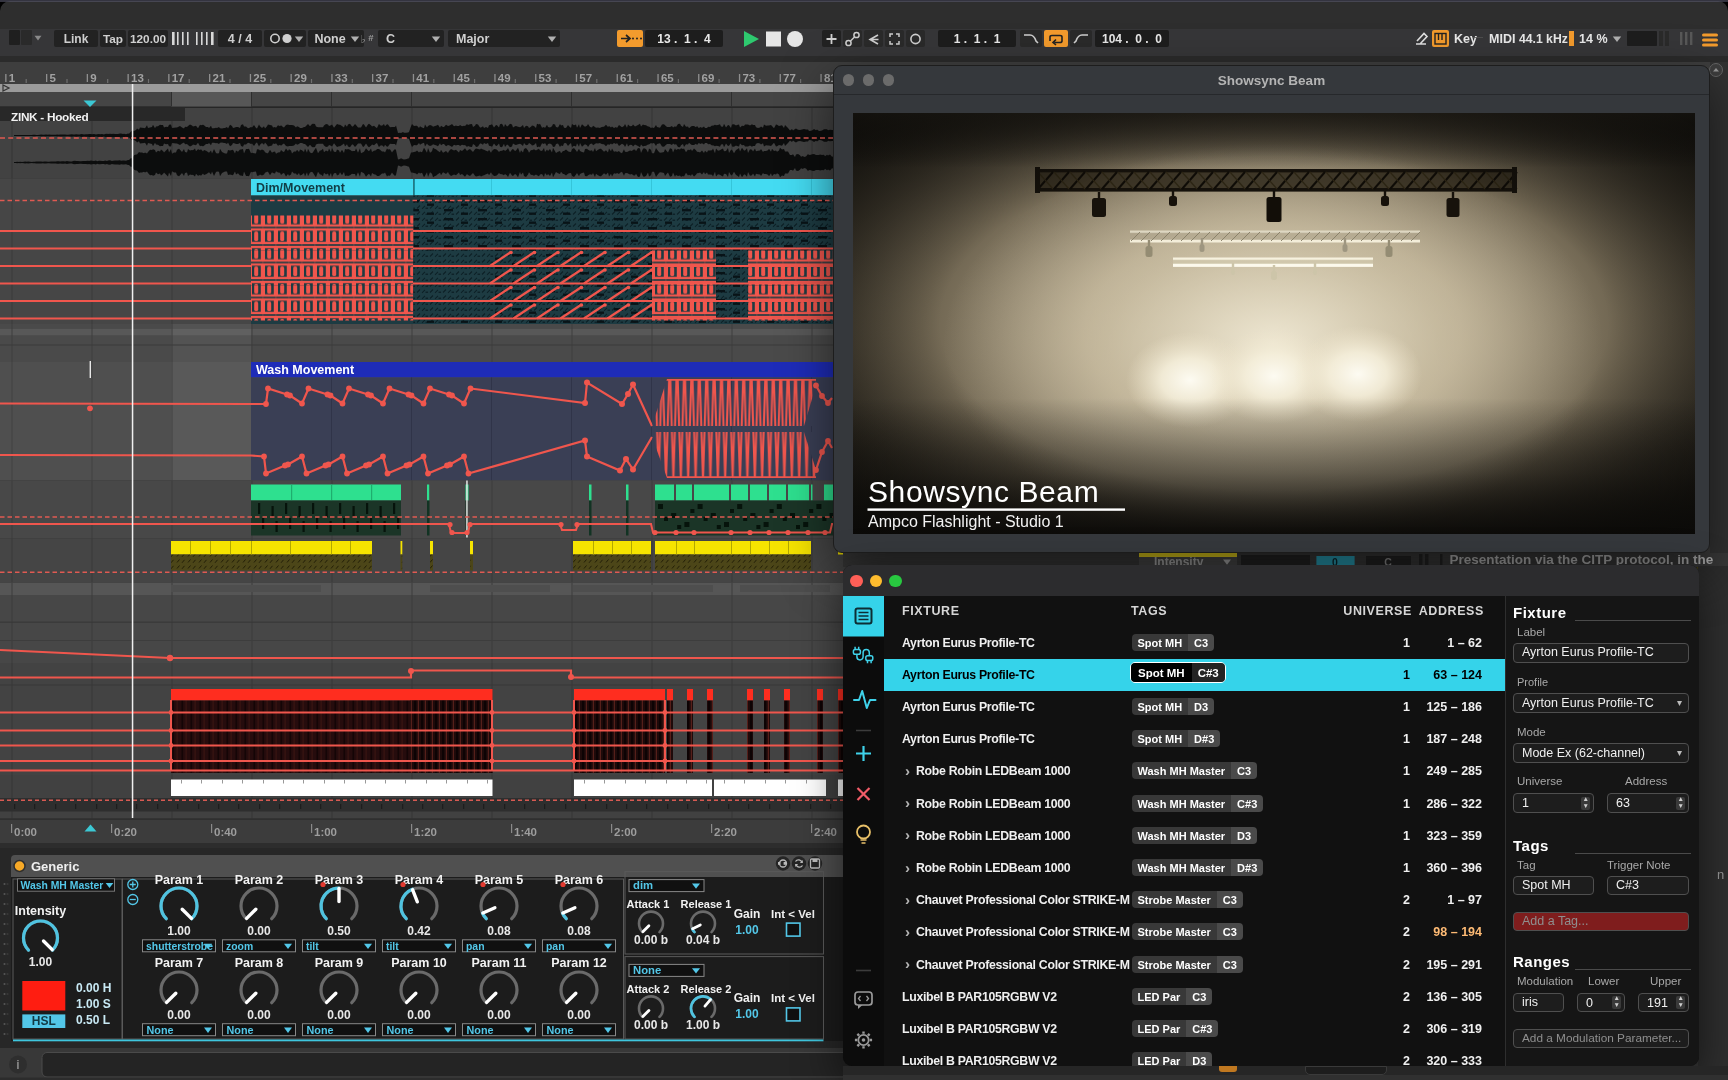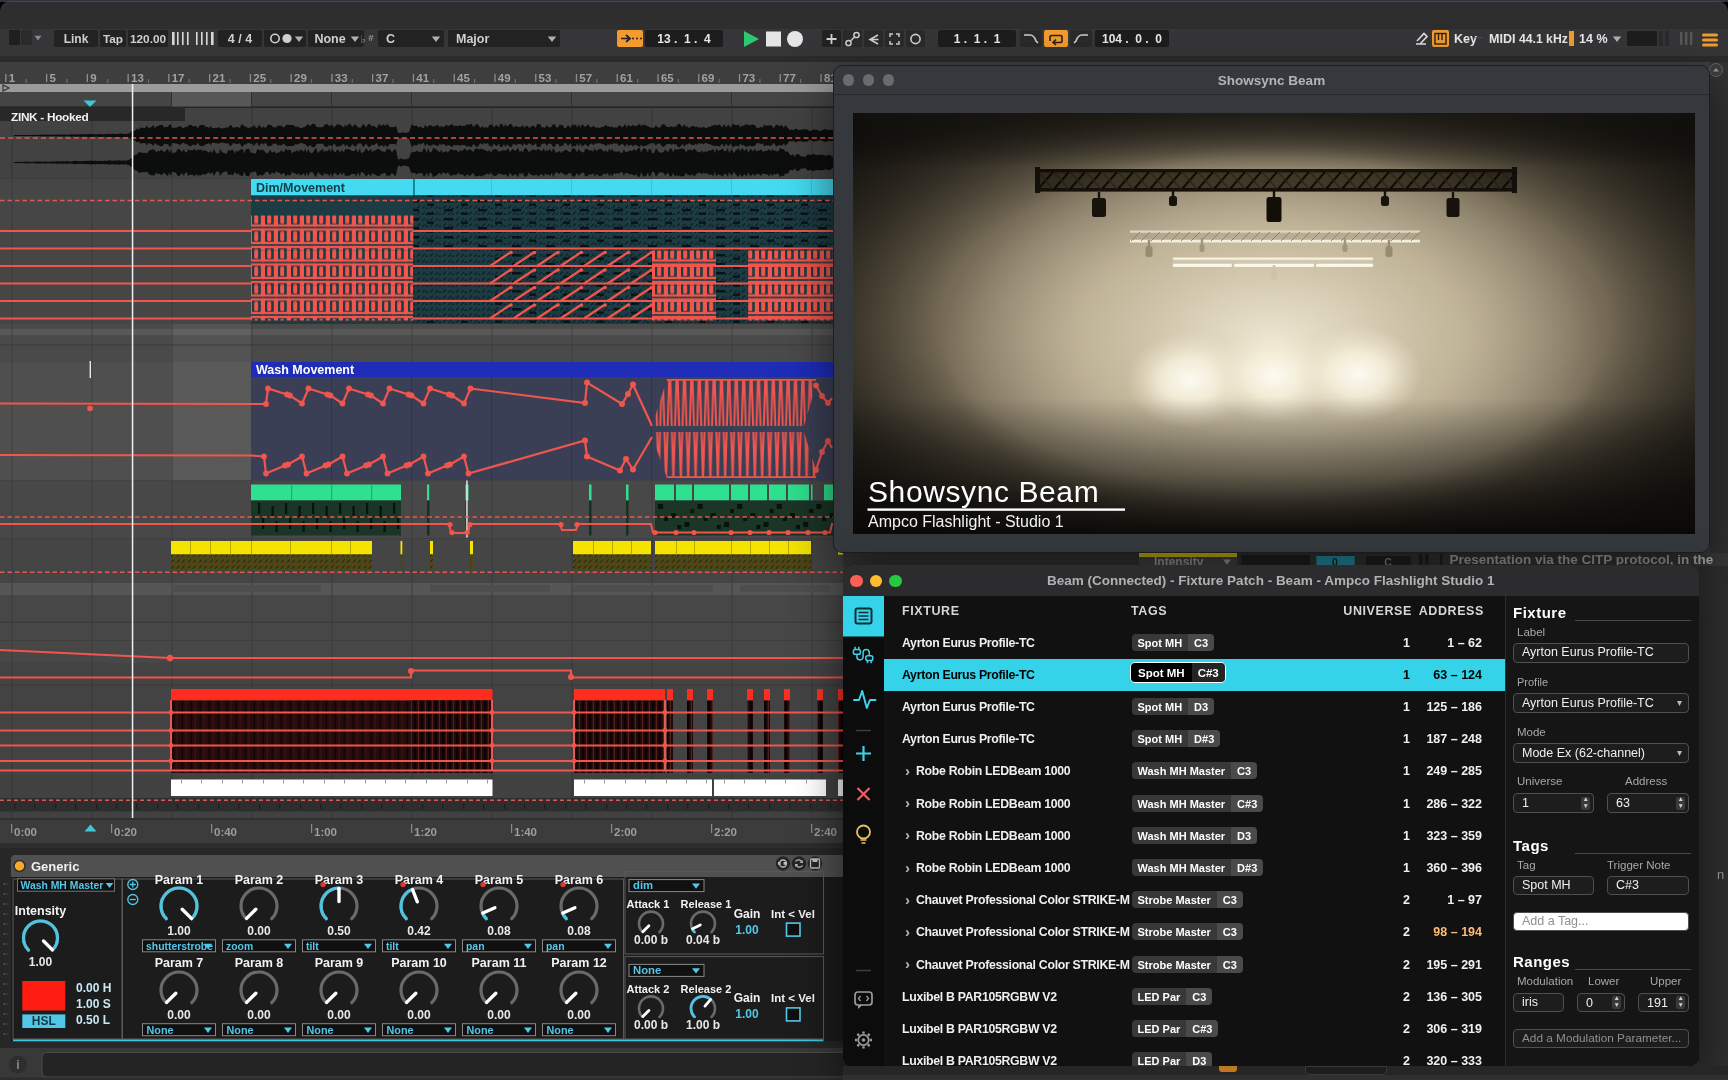--- a/index.html
+++ b/index.html
@@ -1538,21 +1538,20 @@
         <text x="15" y="388.6" font-size="30" letter-spacing="0.6" fill="#fff">Showsync Beam</text>
         <rect x="14.5" y="395.4" width="257.5" height="2.4" fill="#fff"></rect>
         <text x="15" y="413.6" font-size="16" fill="#f2f2f2">Ampco Flashlight - Studio 1</text>
       </svg>
     </div>
     <div class="abs" style="left:843px;top:565px;width:855.5px;height:501px;background:#111;border-radius:9px;box-shadow:0 16px 45px rgba(0,0,0,0.6);overflow:hidden;">
       <div class="abs" style="left:0;top:0;width:100%;height:31px;background:#2c2c2e;">
         <div class="tl" style="left:7px;top:9.5px;background:#ff5f57;"></div>
         <div class="tl" style="left:26.5px;top:9.5px;background:#febc2e;"></div>
         <div class="tl" style="left:46px;top:9.5px;background:#28c840;"></div>
-        <div style="position:absolute;top:8px;width:100%;text-align:center;color:#b2b2b2;font-size:13.5px;font-weight:bold;">Beam (Connected) - Fixture Patch - Beam - Ampco Flashlight Studio 1</div>
       </div>
       <div class="abs" style="left:0;top:31px;width:41px;height:470px;background:#0c0c0c;"></div>
       <svg class="abs" style="left:0;top:31px;" width="41" height="470" viewBox="0 0 41 470">
         <rect x="0" y="0" width="41" height="40.5" fill="#35d3ea"></rect>
         <rect x="12.5" y="12.5" width="16" height="15" rx="2" fill="none" stroke="#0d2e34" stroke-width="2"></rect>
         <line x1="15.5" y1="16.5" x2="25.5" y2="16.5" stroke="#0d2e34" stroke-width="1.6"></line>
         <line x1="15.5" y1="20" x2="25.5" y2="20" stroke="#0d2e34" stroke-width="1.6"></line>
         <line x1="15.5" y1="23.5" x2="25.5" y2="23.5" stroke="#0d2e34" stroke-width="1.6"></line>
         <path d="M 12.1 50.8 l 0 2.7 M 15.7 50.8 l 0 2.7" stroke="#3fd2ea" stroke-width="1.5" fill="none"></path>
         <rect x="10.4" y="53.5" width="7" height="4.8" rx="1.8" fill="none" stroke="#3fd2ea" stroke-width="1.5"></rect>
@@ -1731,21 +1730,21 @@
       <div class="abs" style="left:674px;top:210px;color:#a8a8a8;font-size:11.5px;">Universe</div>
       <div class="abs" style="left:782px;top:210px;color:#a8a8a8;font-size:11.5px;">Address</div>
       <div class="abs" style="left:670px;top:228px;width:81px;height:19.5px;background:#1d1d1d;border:1px solid #4f4f4f;border-radius:4px;color:#f0f0f0;font-size:12.5px;line-height:18px;padding-left:8px;">1<span style="position:absolute;right:3px;top:2.5px;width:9px;height:13px;background:#3a3a3a;border-radius:2px;"></span><span style="position:absolute;right:4.2px;top:0.5px;color:#cfcfcf;font-size:6.5px;line-height:7px;">▲<br>▼</span></div>
       <div class="abs" style="left:764px;top:228px;width:82px;height:19.5px;background:#1d1d1d;border:1px solid #4f4f4f;border-radius:4px;color:#f0f0f0;font-size:12.5px;line-height:18px;padding-left:8px;">63<span style="position:absolute;right:3px;top:2.5px;width:9px;height:13px;background:#3a3a3a;border-radius:2px;"></span><span style="position:absolute;right:4.2px;top:0.5px;color:#cfcfcf;font-size:6.5px;line-height:7px;">▲<br>▼</span></div>
       <div class="abs" style="left:670px;top:272px;color:#fff;font-size:15px;font-weight:bold;letter-spacing:0.5px;">Tags</div>
       <div class="abs" style="left:732px;top:288px;width:116px;height:1px;background:#4a4a4a;"></div>
       <div class="abs" style="left:674px;top:293.5px;color:#a8a8a8;font-size:11.5px;">Tag</div>
       <div class="abs" style="left:764px;top:293.5px;color:#a8a8a8;font-size:11.5px;">Trigger Note</div>
       <div class="abs" style="left:670px;top:310.5px;width:81px;height:19.5px;background:#1d1d1d;border:1px solid #4f4f4f;border-radius:4px;color:#f0f0f0;font-size:12.5px;line-height:17.5px;padding-left:8px;overflow:hidden;white-space:nowrap;">Spot MH</div>
       <div class="abs" style="left:764px;top:310.5px;width:82px;height:19.5px;background:#1d1d1d;border:1px solid #4f4f4f;border-radius:4px;color:#f0f0f0;font-size:12.5px;line-height:17.5px;padding-left:8px;overflow:hidden;white-space:nowrap;">C#3</div>
-      <div class="abs" style="left:670px;top:346.5px;width:176px;height:19.5px;background:#ffffff;border:1px solid #4f4f4f;border-radius:4px;color:#8f8f8f;font-size:12.5px;line-height:17.5px;padding-left:8px;overflow:hidden;white-space:nowrap;">Add a Tag...</div>
+      <div class="abs" style="left:670px;top:346.5px;width:176px;height:19.5px;background:#7f1d1d;border:1px solid #4f4f4f;border-radius:4px;color:#8f8f8f;font-size:12.5px;line-height:17.5px;padding-left:8px;overflow:hidden;white-space:nowrap;">Add a Tag...</div>
       <div class="abs" style="left:670px;top:388px;color:#ffffff;font-size:15px;font-weight:bold;letter-spacing:0.5px;">Ranges</div>
       <div class="abs" style="left:732px;top:404px;width:116px;height:1px;background:#4a4a4a;"></div>
       <div class="abs" style="left:674px;top:409.5px;color:#a8a8a8;font-size:11.5px;">Modulation</div>
       <div class="abs" style="left:745px;top:409.5px;color:#a8a8a8;font-size:11.5px;">Lower</div>
       <div class="abs" style="left:807px;top:409.5px;color:#a8a8a8;font-size:11.5px;">Upper</div>
       <div class="abs" style="left:670px;top:427.5px;width:51px;height:19.5px;background:#1d1d1d;border:1px solid #4f4f4f;border-radius:4px;color:#f0f0f0;font-size:12.5px;line-height:17.5px;padding-left:8px;overflow:hidden;white-space:nowrap;">iris</div>
       <div class="abs" style="left:734px;top:427.5px;width:48px;height:19.5px;background:#1d1d1d;border:1px solid #4f4f4f;border-radius:4px;color:#f0f0f0;font-size:12.5px;line-height:18px;padding-left:8px;">0<span style="position:absolute;right:3px;top:2.5px;width:9px;height:13px;background:#3a3a3a;border-radius:2px;"></span><span style="position:absolute;right:4.2px;top:0.5px;color:#cfcfcf;font-size:6.5px;line-height:7px;">▲<br>▼</span></div>
       <div class="abs" style="left:795px;top:427.5px;width:51px;height:19.5px;background:#1d1d1d;border:1px solid #4f4f4f;border-radius:4px;color:#f0f0f0;font-size:12.5px;line-height:18px;padding-left:8px;">191<span style="position:absolute;right:3px;top:2.5px;width:9px;height:13px;background:#3a3a3a;border-radius:2px;"></span><span style="position:absolute;right:4.2px;top:0.5px;color:#cfcfcf;font-size:6.5px;line-height:7px;">▲<br>▼</span></div>
       <div class="abs" style="left:670px;top:463.5px;width:176px;height:19.5px;background:#1d1d1d;border:1px solid #4f4f4f;border-radius:4px;color:#8f8f8f;font-size:11.8px;line-height:17.5px;padding-left:8px;overflow:hidden;white-space:nowrap;">Add a Modulation Parameter...</div>
     </div>

